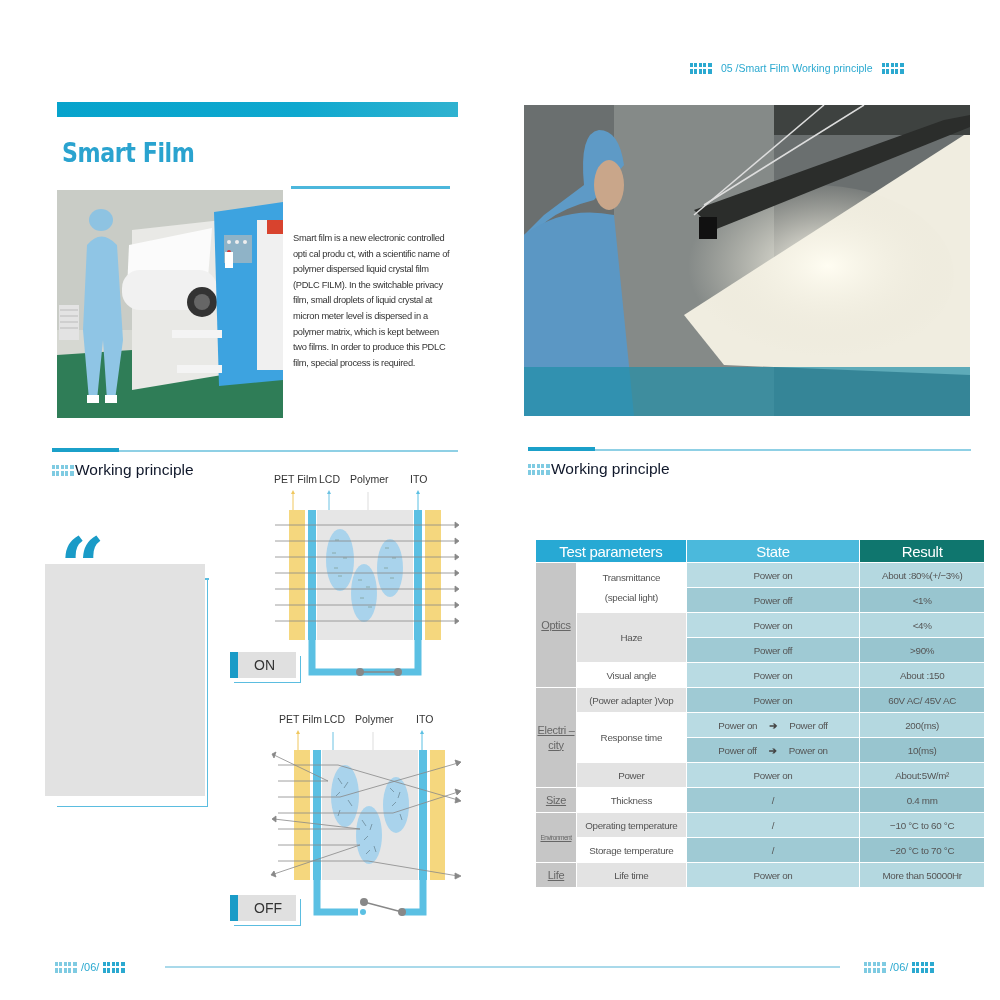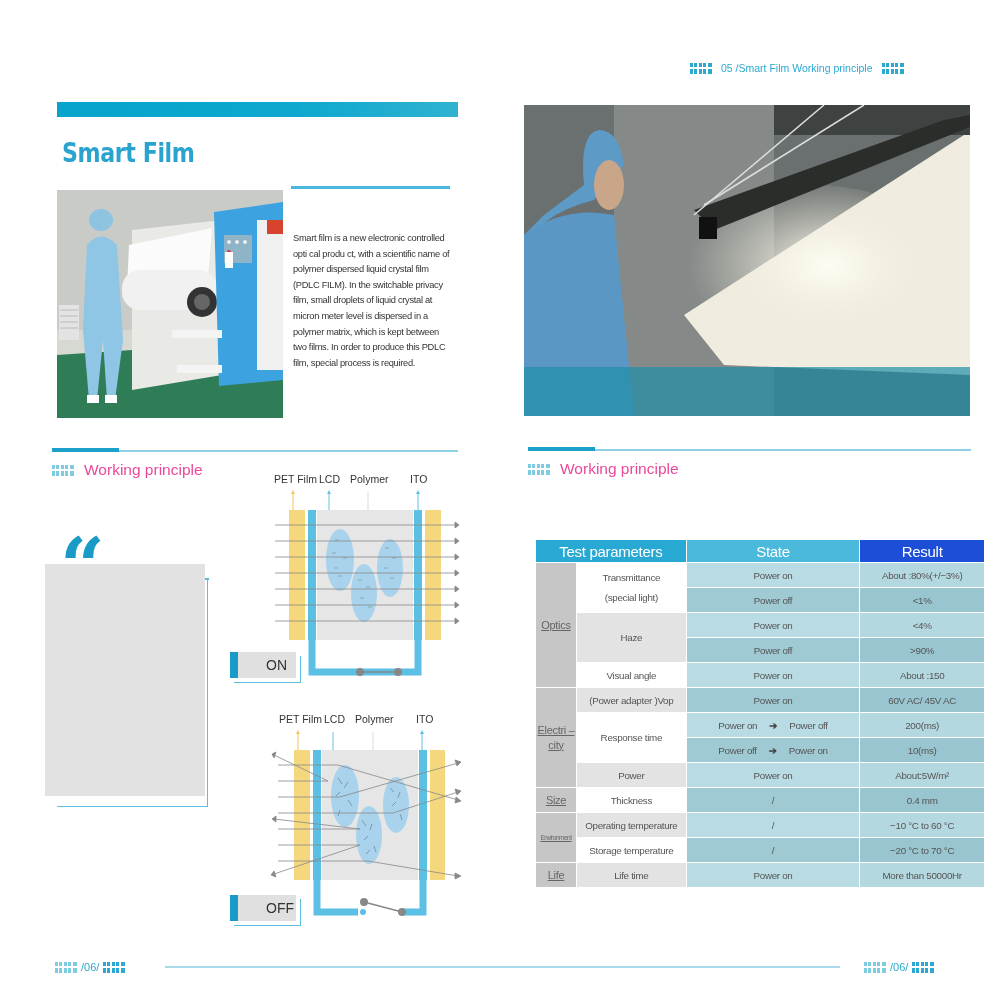--- a/index.html
+++ b/index.html
@@ -13,43 +13,43 @@
   #crumb{left:690px;top:62px;font-size:10.5px;color:#2ba9d0;white-space:nowrap;display:flex;align-items:center;gap:9px;}
   
   #topbar{left:57px;top:102px;width:401px;height:15px;background:linear-gradient(90deg,#06a3cc,#0ea8cf 60%,#2fb2d0);}
   #title{left:62px;top:137px;font-size:27px;color:#2aa3cf;font-weight:bold;letter-spacing:-0.5px;font-family:"DejaVu Sans",sans-serif;transform:scaleX(.82);transform-origin:left;}
   #photo1{left:57px;top:190px;width:226px;height:228px;overflow:hidden;background:#cfd3cc;}
   #desc-line{left:291px;top:186px;width:159px;height:3px;background:#4cb7dc;}
   #desc{left:293px;top:231px;width:160px;font-size:9.3px;line-height:15.6px;color:#333;letter-spacing:-0.3px;}
   
   .sec-line{height:2px;background:#8fd0e5;}
   .sec-line::before{content:"";position:absolute;left:0;top:-2px;width:67px;height:4px;background:#1ba0c9;}
-  .sec-title{font-size:15.5px;color:#ec4899;display:flex;align-items:center;gap:10px;white-space:nowrap;}
+  .sec-title{font-size:15.5px;color:#0f172a;display:flex;align-items:center;gap:1px;white-space:nowrap;}
   
   #quote-frame{left:57px;top:578px;width:150px;height:228px;border:1.5px solid #5bbde0;border-left:none;border-top:none;}
   #quote-frame::before{content:"";position:absolute;right:-1.5px;top:0;width:6px;height:1.5px;background:#5bbde0;}
   #quote-box{left:45px;top:564px;width:160px;height:232px;background:#e2e2e2;}
   #quote-mark{left:60px;top:528px;font-size:78px;font-weight:bold;color:#1a9bc7;font-family:"DejaVu Serif",serif;line-height:1;}
   #quote-text{left:61px;top:607px;width:140px;font-size:8.8px;line-height:15.7px;color:#333;letter-spacing:-0.3px;}
   #quote-text p{margin:0 0 4px 0;}
   
   .diag{position:absolute;width:240px;height:230px;}
   .lbls{position:absolute;top:0;left:0;width:240px;font-size:10.5px;color:#333;}
   .lbls span{position:absolute;white-space:nowrap;}
   .state-btn{position:absolute;width:66px;height:26px;background:#e0e0e0;}
   .state-btn .acc{position:absolute;left:0;top:0;width:8px;height:100%;background:#1a9bc7;}
   .state-btn .frm{position:absolute;left:4px;top:4px;width:66px;height:26px;border:1px solid #5bbde0;border-left:none;border-top:none;}
-  .state-btn .txt{position:absolute;left:36px;top:5px;font-size:14px;color:#333;}
+  .state-btn .txt{position:absolute;left:24px;top:5px;font-size:14px;color:#333;}
   
   #photo2{left:524px;top:105px;width:446px;height:311px;overflow:hidden;background:#5d6466;}
   
   #spec{left:522px;top:540px;width:449px;border-collapse:separate;border-spacing:0;font-size:9.8px;color:#555;margin-left:14px;}
   #spec td,#spec th{text-align:center;padding:0;height:24px;border-bottom:1.5px solid #fff;border-right:1.5px solid #fff;letter-spacing:-0.3px;}
   #spec th{height:22px;background:#27a9d4;color:#fff;font-weight:normal;font-size:15px;}
-  #spec th.st{background:#4bb9dc;} #spec th.rs{background:#1d4ed8;}
+  #spec th.st{background:#4bb9dc;} #spec th.rs{background:#0f766e;}
   .cat{background:#c6c6c6;color:#666;font-size:11px;width:40px;text-decoration:underline;}
   .p-w{background:#fff;} .p-g{background:#e3e3e3;}
   .s1{background:#b9dbe3;} .s2{background:#9fcad4;}
   .r1{background:#b4d8e0;} .r2{background:#98c5cf;}
   .arr{font-weight:bold;color:#444;margin:0 12px;}
   
   .pg{font-size:11px;color:#2ba9d0;display:flex;align-items:center;gap:4px;white-space:nowrap;}
   #footline{left:165px;top:966px;width:675px;height:2px;background:#a9d9ea;}
 </style>
 </head>

